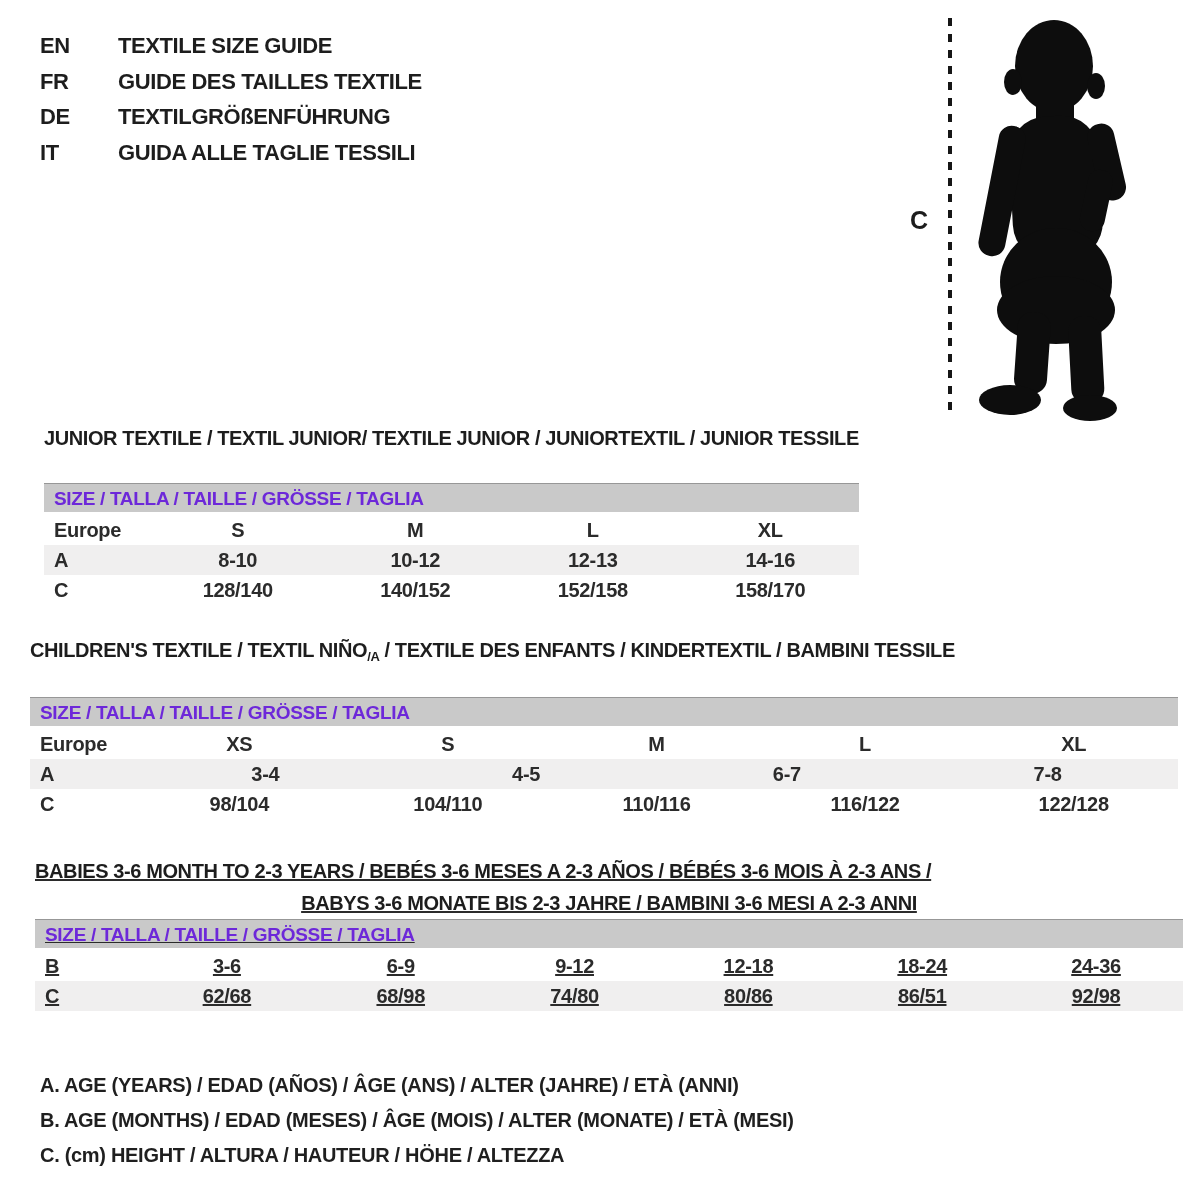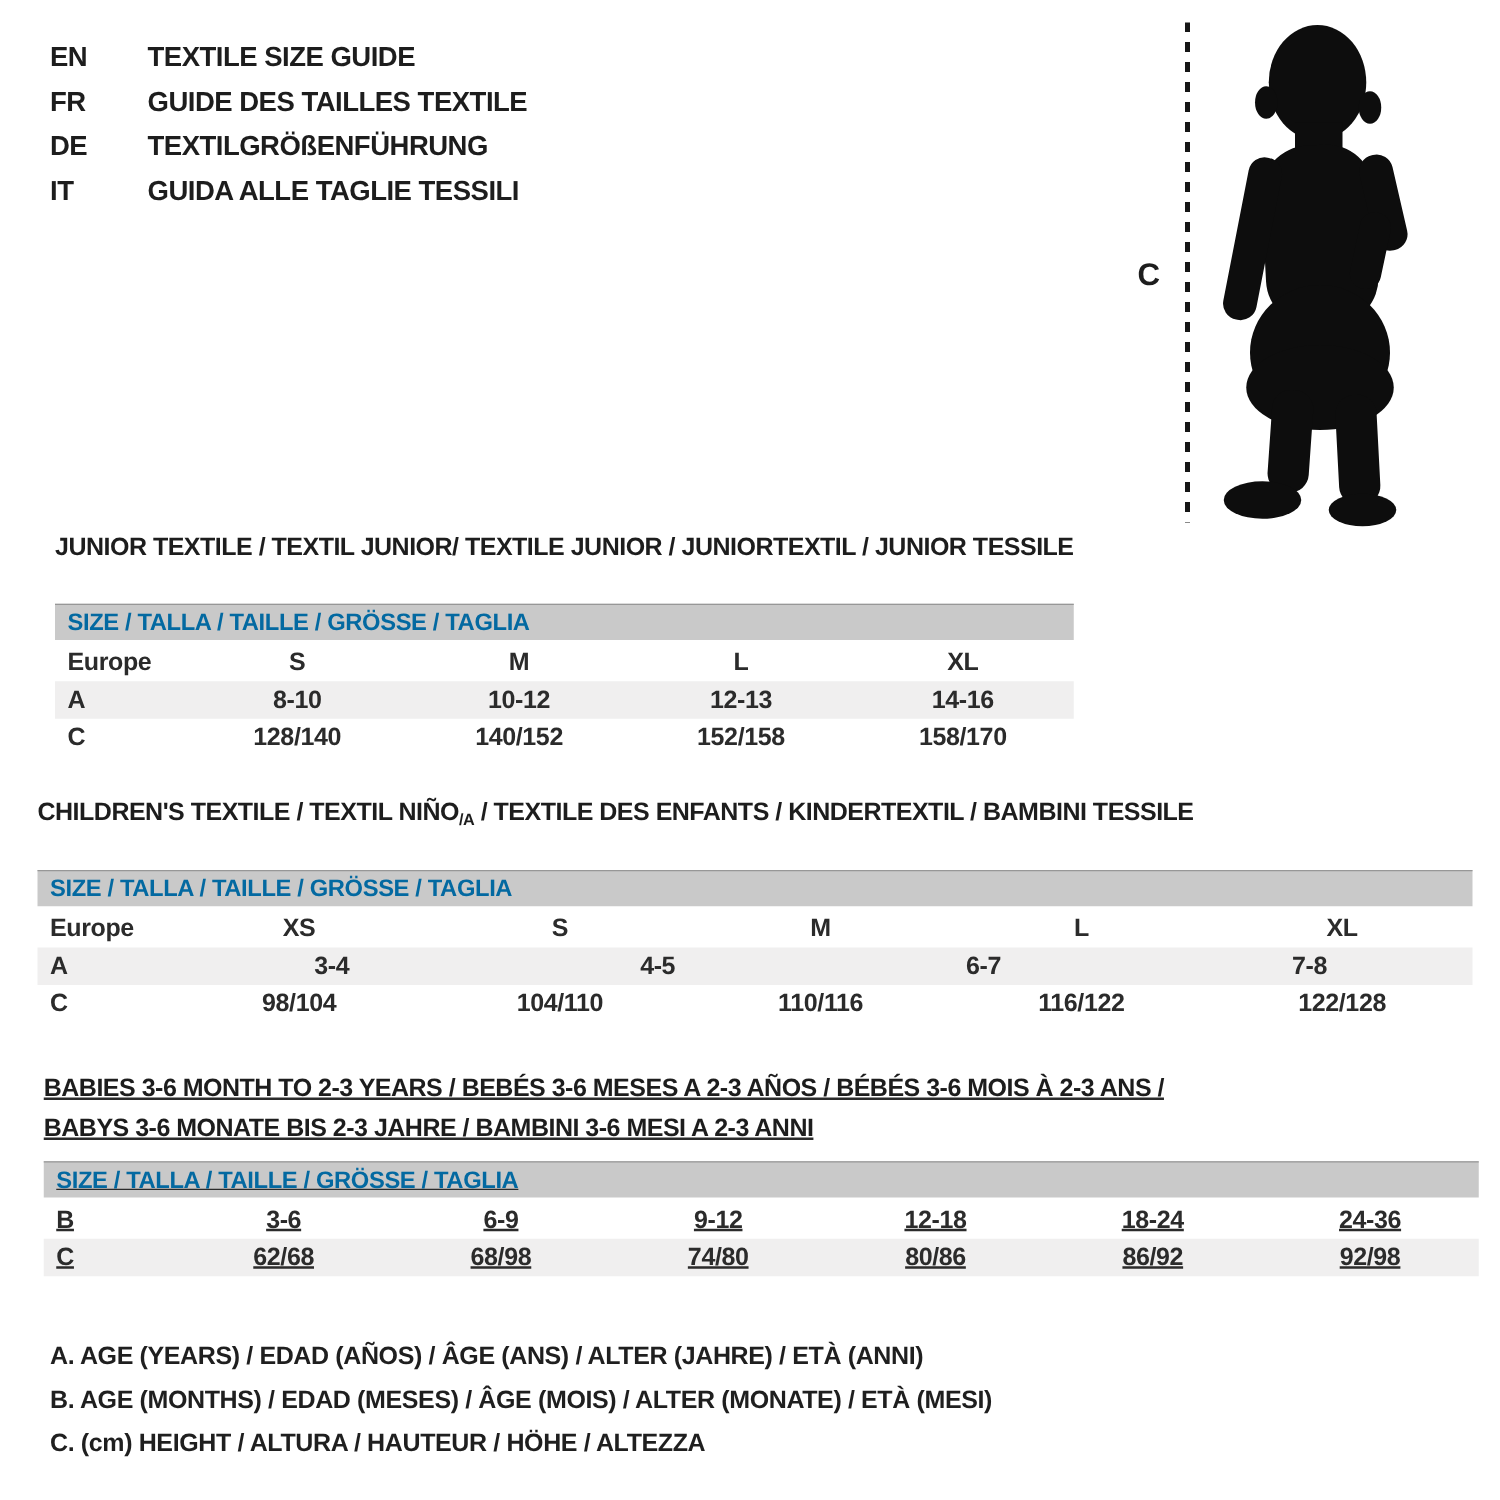--- a/index.html
+++ b/index.html
@@ -25,25 +25,25 @@
   .tbl-title{
     margin:0;font-size:20px;line-height:24px;letter-spacing:-0.4px;color:#1d1d1d;white-space:nowrap;
   }
   .tbl-title .t-sub{font-size:13px;vertical-align:-4px;}
   .junior-block{left:44px;top:426px;width:815px;}
   .children-block{left:30px;top:638px;width:1148px;}
   .babies-block{left:35px;top:855px;width:1148px;text-decoration:underline;}
   .junior-block .tbl-title{margin-bottom:33px;}
   .children-block .tbl-title{margin-bottom:28px;}
   .babies-block .tbl-title{margin-bottom:0;}
-  .babies-block .tbl-title.last{margin-bottom:10px;}
+  .babies-block .tbl-title.last{text-align:center;}
   .babies-block .tbl-title{line-height:32px;}
   .size-bar{
     height:29px;line-height:29px;background:#c9c9c9;border-top:1px solid #979797;
-    color:#0369a1;font-size:19px;letter-spacing:-0.3px;padding-left:10px;margin-bottom:3px;
+    color:#6d28d9;font-size:19px;letter-spacing:-0.3px;padding-left:10px;margin-bottom:3px;
     box-sizing:border-box;
   }
   .trow{display:flex;height:30px;line-height:30px;font-size:20px;letter-spacing:-0.3px;}
   .trow.shade{background:#f0efef;}
   .tlabel{width:105px;padding-left:10px;box-sizing:border-box;}
   .tcell{flex:1;text-align:center;}
   
   .legend{position:absolute;left:40px;top:1068px;}
   .legend-line{line-height:35px;font-size:20px;letter-spacing:-0.3px;color:#1f1f1f;white-space:nowrap;}
 </style>
@@ -158,21 +158,21 @@
       <span class="tcell">12-18</span>
       <span class="tcell">18-24</span>
       <span class="tcell">24-36</span>
     </div>
     <div class="trow shade">
       <span class="tlabel">C</span>
       <span class="tcell">62/68</span>
       <span class="tcell">68/98</span>
       <span class="tcell">74/80</span>
       <span class="tcell">80/86</span>
-      <span class="tcell">86/92</span>
+      <span class="tcell">86/51</span>
       <span class="tcell">92/98</span>
     </div>
   </section>
 
   <footer class="legend">
     <div class="legend-line">A. AGE (YEARS) / EDAD (AÑOS) / ÂGE (ANS) / ALTER (JAHRE) / ETÀ (ANNI)</div>
     <div class="legend-line">B. AGE (MONTHS) / EDAD (MESES) / ÂGE (MOIS) / ALTER (MONATE) / ETÀ (MESI)</div>
     <div class="legend-line">C. (cm) HEIGHT / ALTURA / HAUTEUR / HÖHE / ALTEZZA</div>
   </footer>
 

